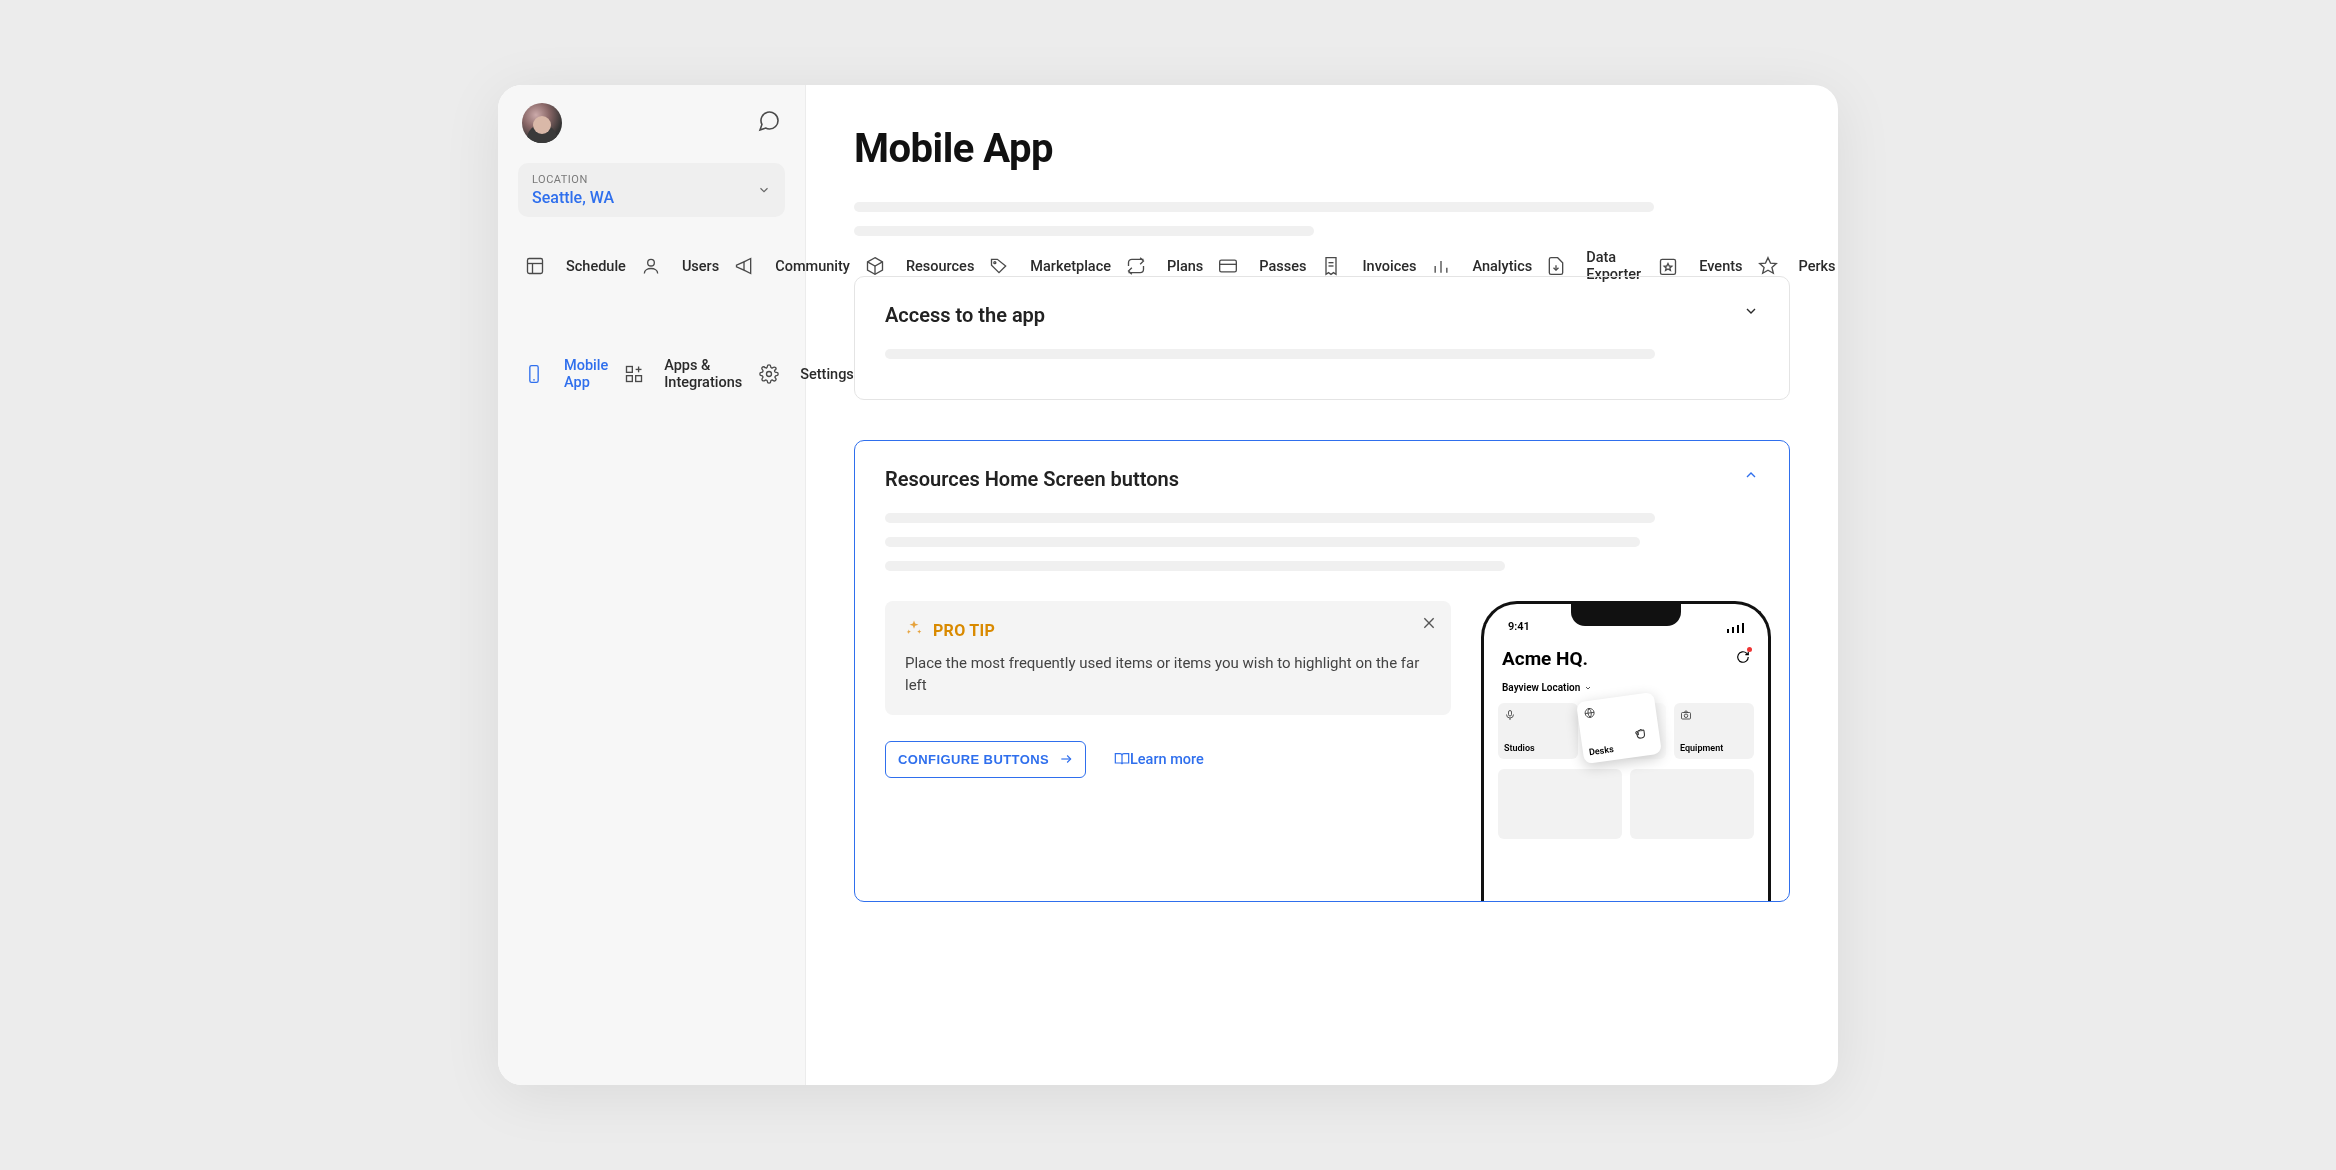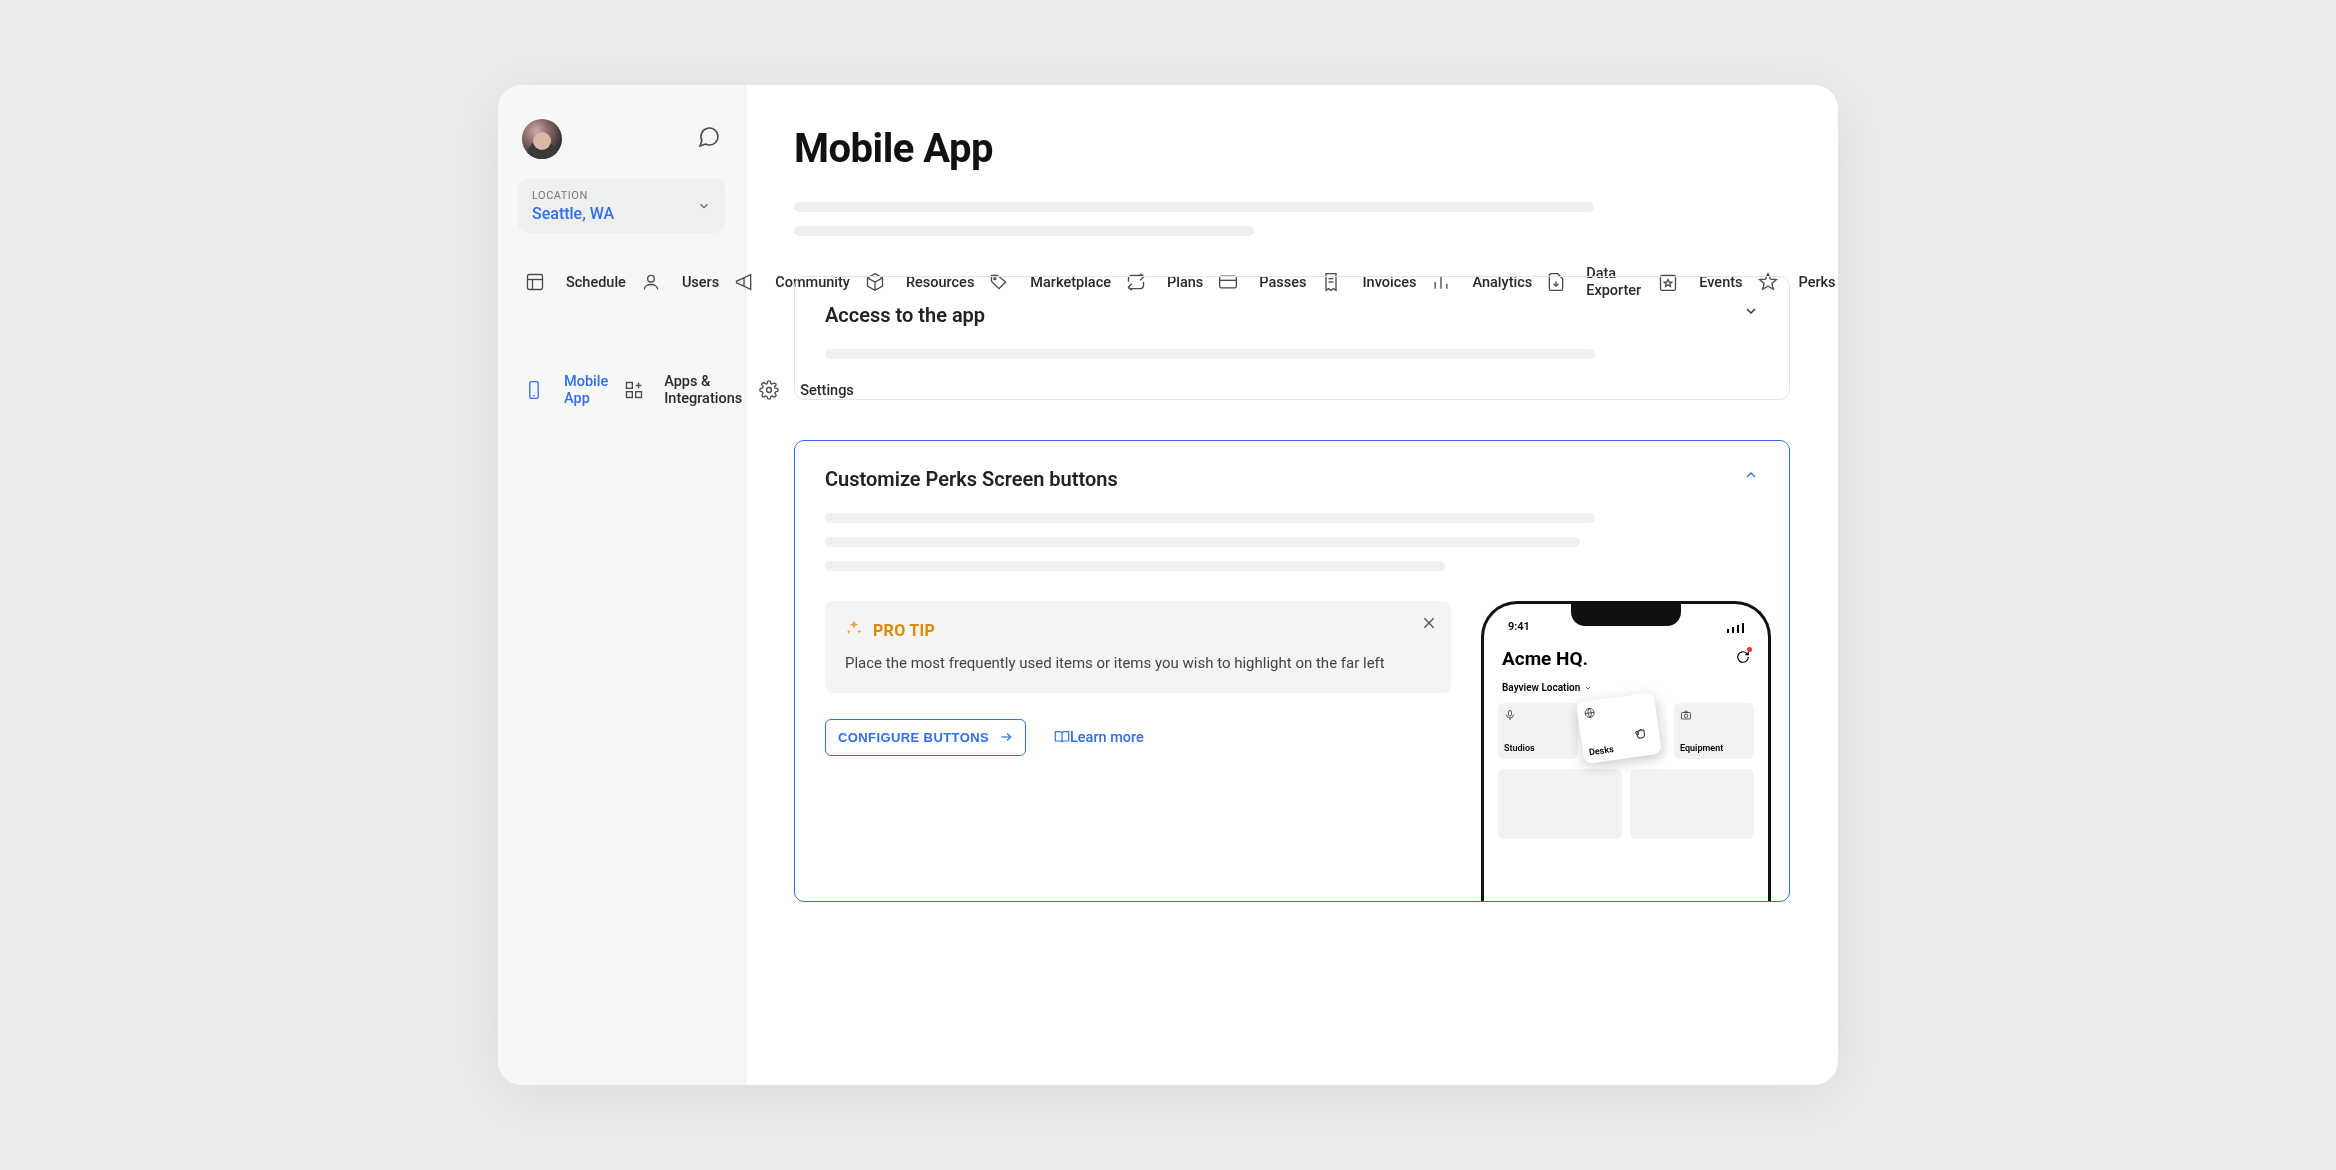--- a/index.html
+++ b/index.html
@@ -16,24 +16,24 @@
   .app-window {
     width: 1340px;
     height: 1000px;
     background: #fff;
     border-radius: 24px;
     box-shadow: 0 10px 60px rgba(0,0,0,0.08);
     display: flex;
     overflow: hidden;
   }
   .sidebar {
-    width: 248px;
+    width: 308px;
     background: #f7f7f7;
     border-right: 1px solid #ececec;
-    padding: 34px 20px 10px 20px;
+    padding: 18px 20px 10px 20px;
     display: flex;
     flex-direction: column;
   }
   .sidebar-top {
     display: flex;
     align-items: center;
     justify-content: space-between;
     margin-bottom: 20px;
     padding: 0 4px;
   }
@@ -387,21 +387,21 @@
               <path d="M6 9l6 6 6-6"></path>
             </svg></span>
       </div>
       <div class="skel-group">
         <div class="skel c1"></div>
       </div>
     </div>
 
     <div class="card active">
       <div class="card-header">
-        <div class="card-title">Customize Perks Screen buttons</div>
+        <div class="card-title">Resources Home Screen buttons</div>
         <span class="chev"><svg viewBox="0 0 24 24">
               <path d="M6 15l6-6 6 6"></path>
             </svg></span>
       </div>
       <div class="skel-group">
         <div class="skel c1"></div>
         <div class="skel c2"></div>
         <div class="skel c3"></div>
       </div>
 

